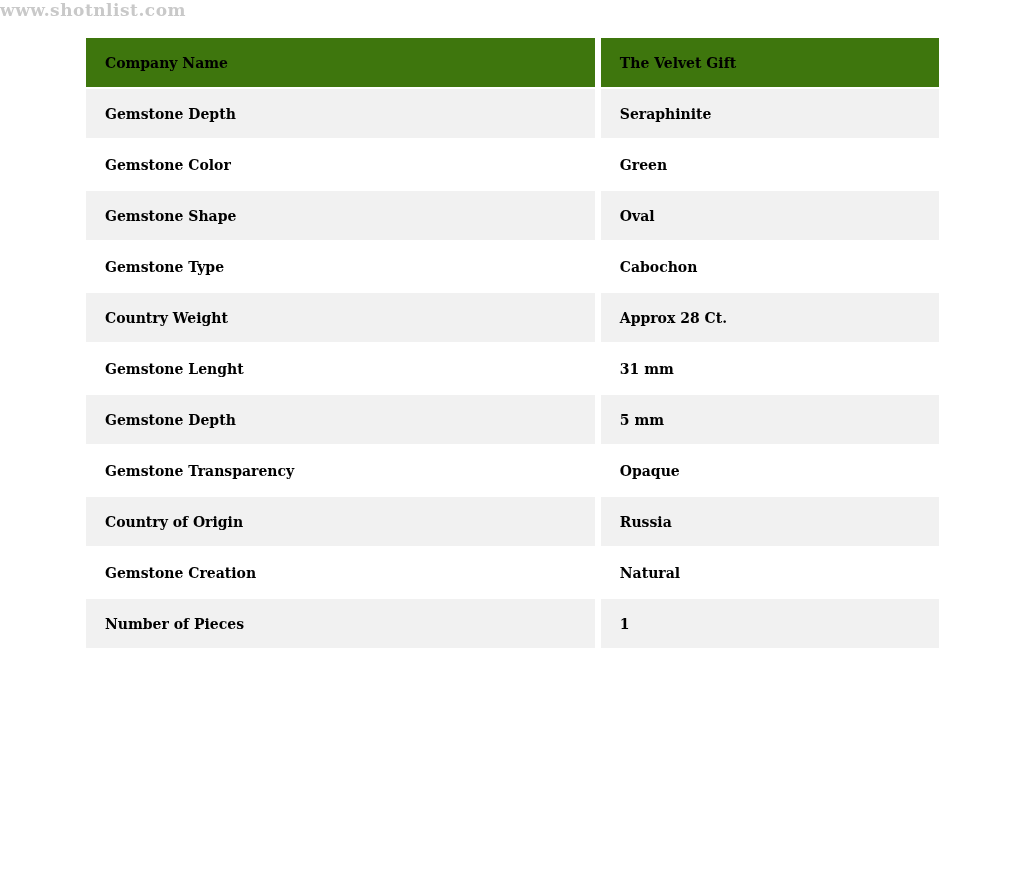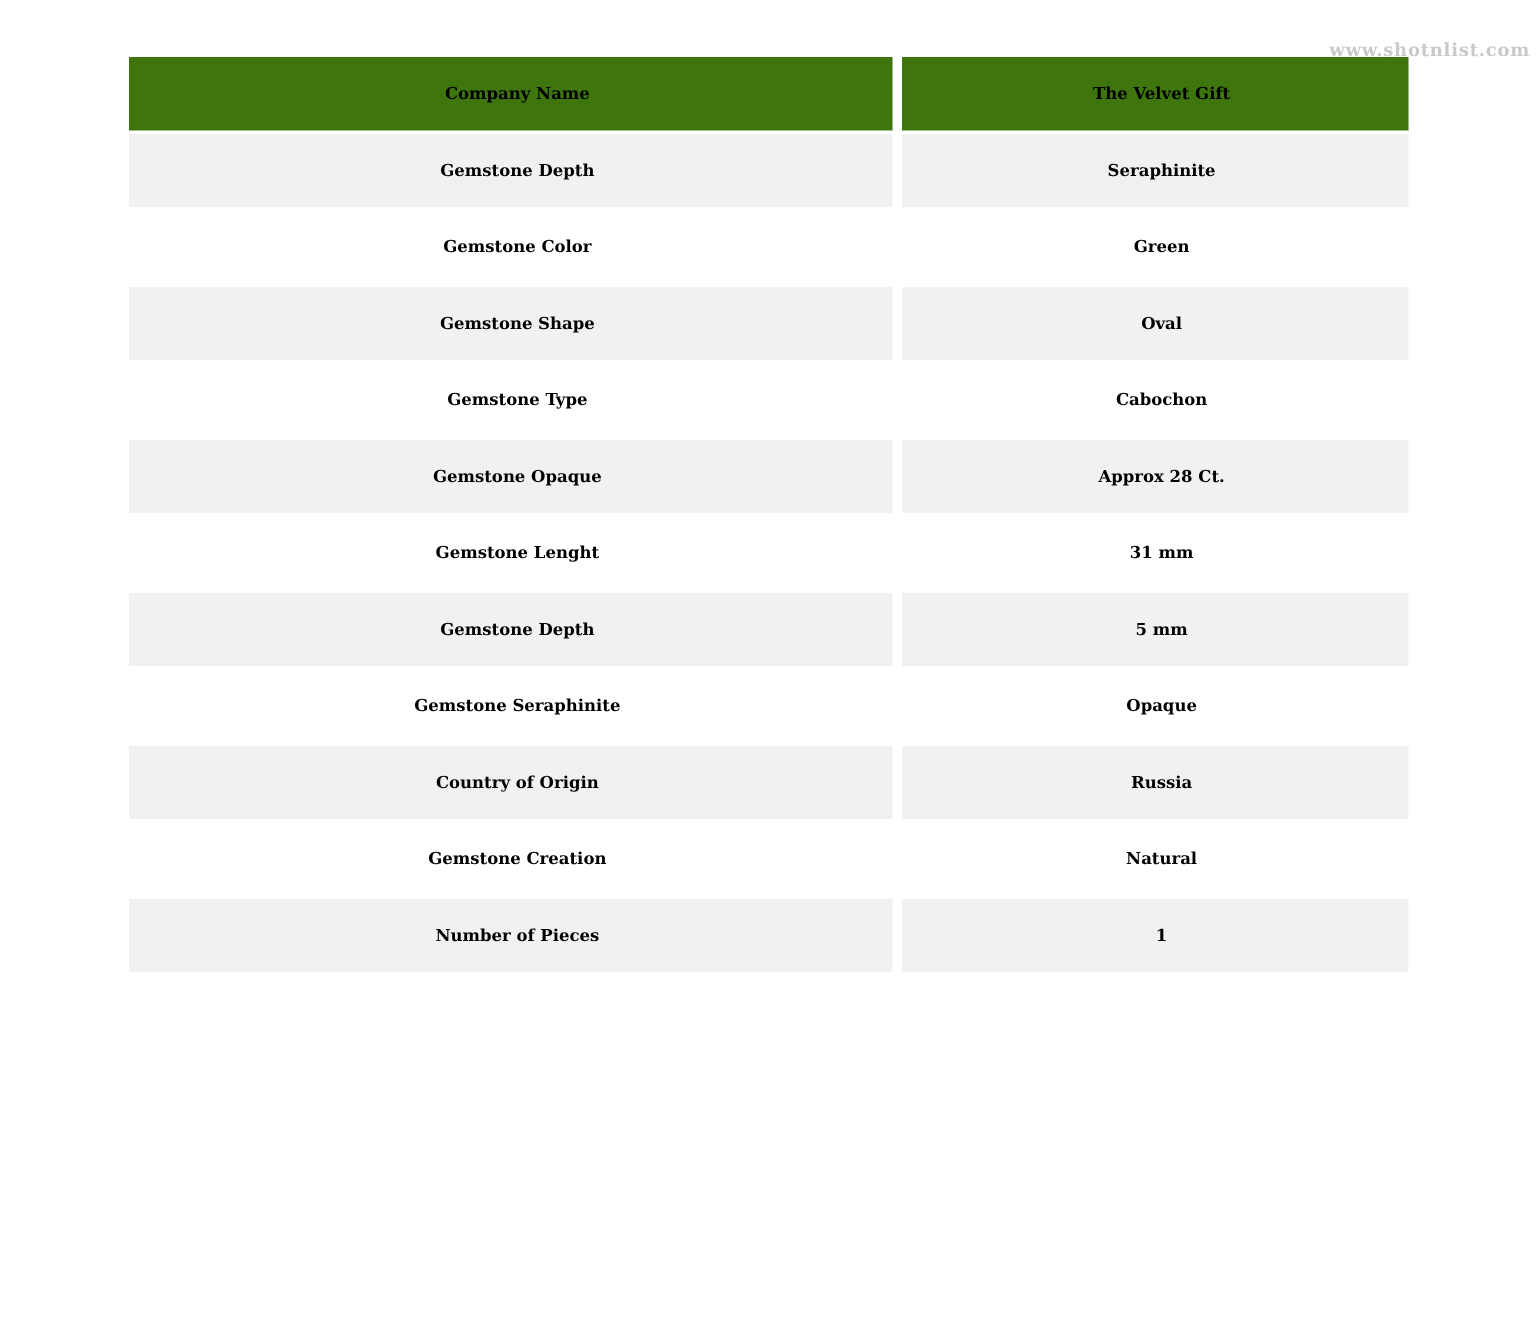--- a/index.html
+++ b/index.html
@@ -30,46 +30,44 @@
   }
   table.spec-table{
     width:100%;
     border-collapse:collapse;
     table-layout:fixed;
   }
   col.c1{width:60%;}
   col.c2{width:40%;}
   .spec-table th,
   .spec-table td{
-    font-size:11px;
+    font-size:14px;
     font-weight:bold;
     color:var(--text-color);
-    text-align:center;
+    text-align:left;
     vertical-align:middle;
     height:49px;
     padding:0 10px 0 19px;
     border-bottom:2px solid #ffffff;
     overflow:hidden;
     white-space:nowrap;
   }
   .spec-table th + th,
   .spec-table td + td{
     border-left:6px solid #ffffff;
   }
   .spec-table thead th{
     background:var(--header-bg);
   }
   .spec-table tbody tr:nth-child(odd) td{
     background:var(--row-alt-bg);
   }
   .footer{
-    margin-top:26px;
-    text-align:right;
     padding-right:4px;
-    font-size:12px;
+    font-size:17px;
     font-weight:bold;
     color:var(--footer-color);
     letter-spacing:0.5px;
   }
 </style>
 </head>
 <body>
 
 <div class="page">
 
@@ -100,38 +98,38 @@
     <td>Gemstone Shape</td>
     <td>Oval</td>
   </tr>
 
   <tr>
     <td>Gemstone Type</td>
     <td>Cabochon</td>
   </tr>
 
   <tr>
-    <td>Gemstone Opaque</td>
+    <td>Country Weight</td>
     <td>Approx 28 Ct.</td>
   </tr>
 
 
   <tr>
     <td>Gemstone Lenght</td>
     <td>31 mm</td>
   </tr>
 
 
   <tr>
     <td>Gemstone Depth</td>
     <td>5 mm</td>
   </tr>
 
   <tr>
-    <td>Gemstone Seraphinite</td>
+    <td>Gemstone Transparency</td>
     <td>Opaque</td>
   </tr>
 
 
   <tr>
     <td>Country of Origin</td>
     <td>Russia</td>
   </tr>
 
   <tr>

